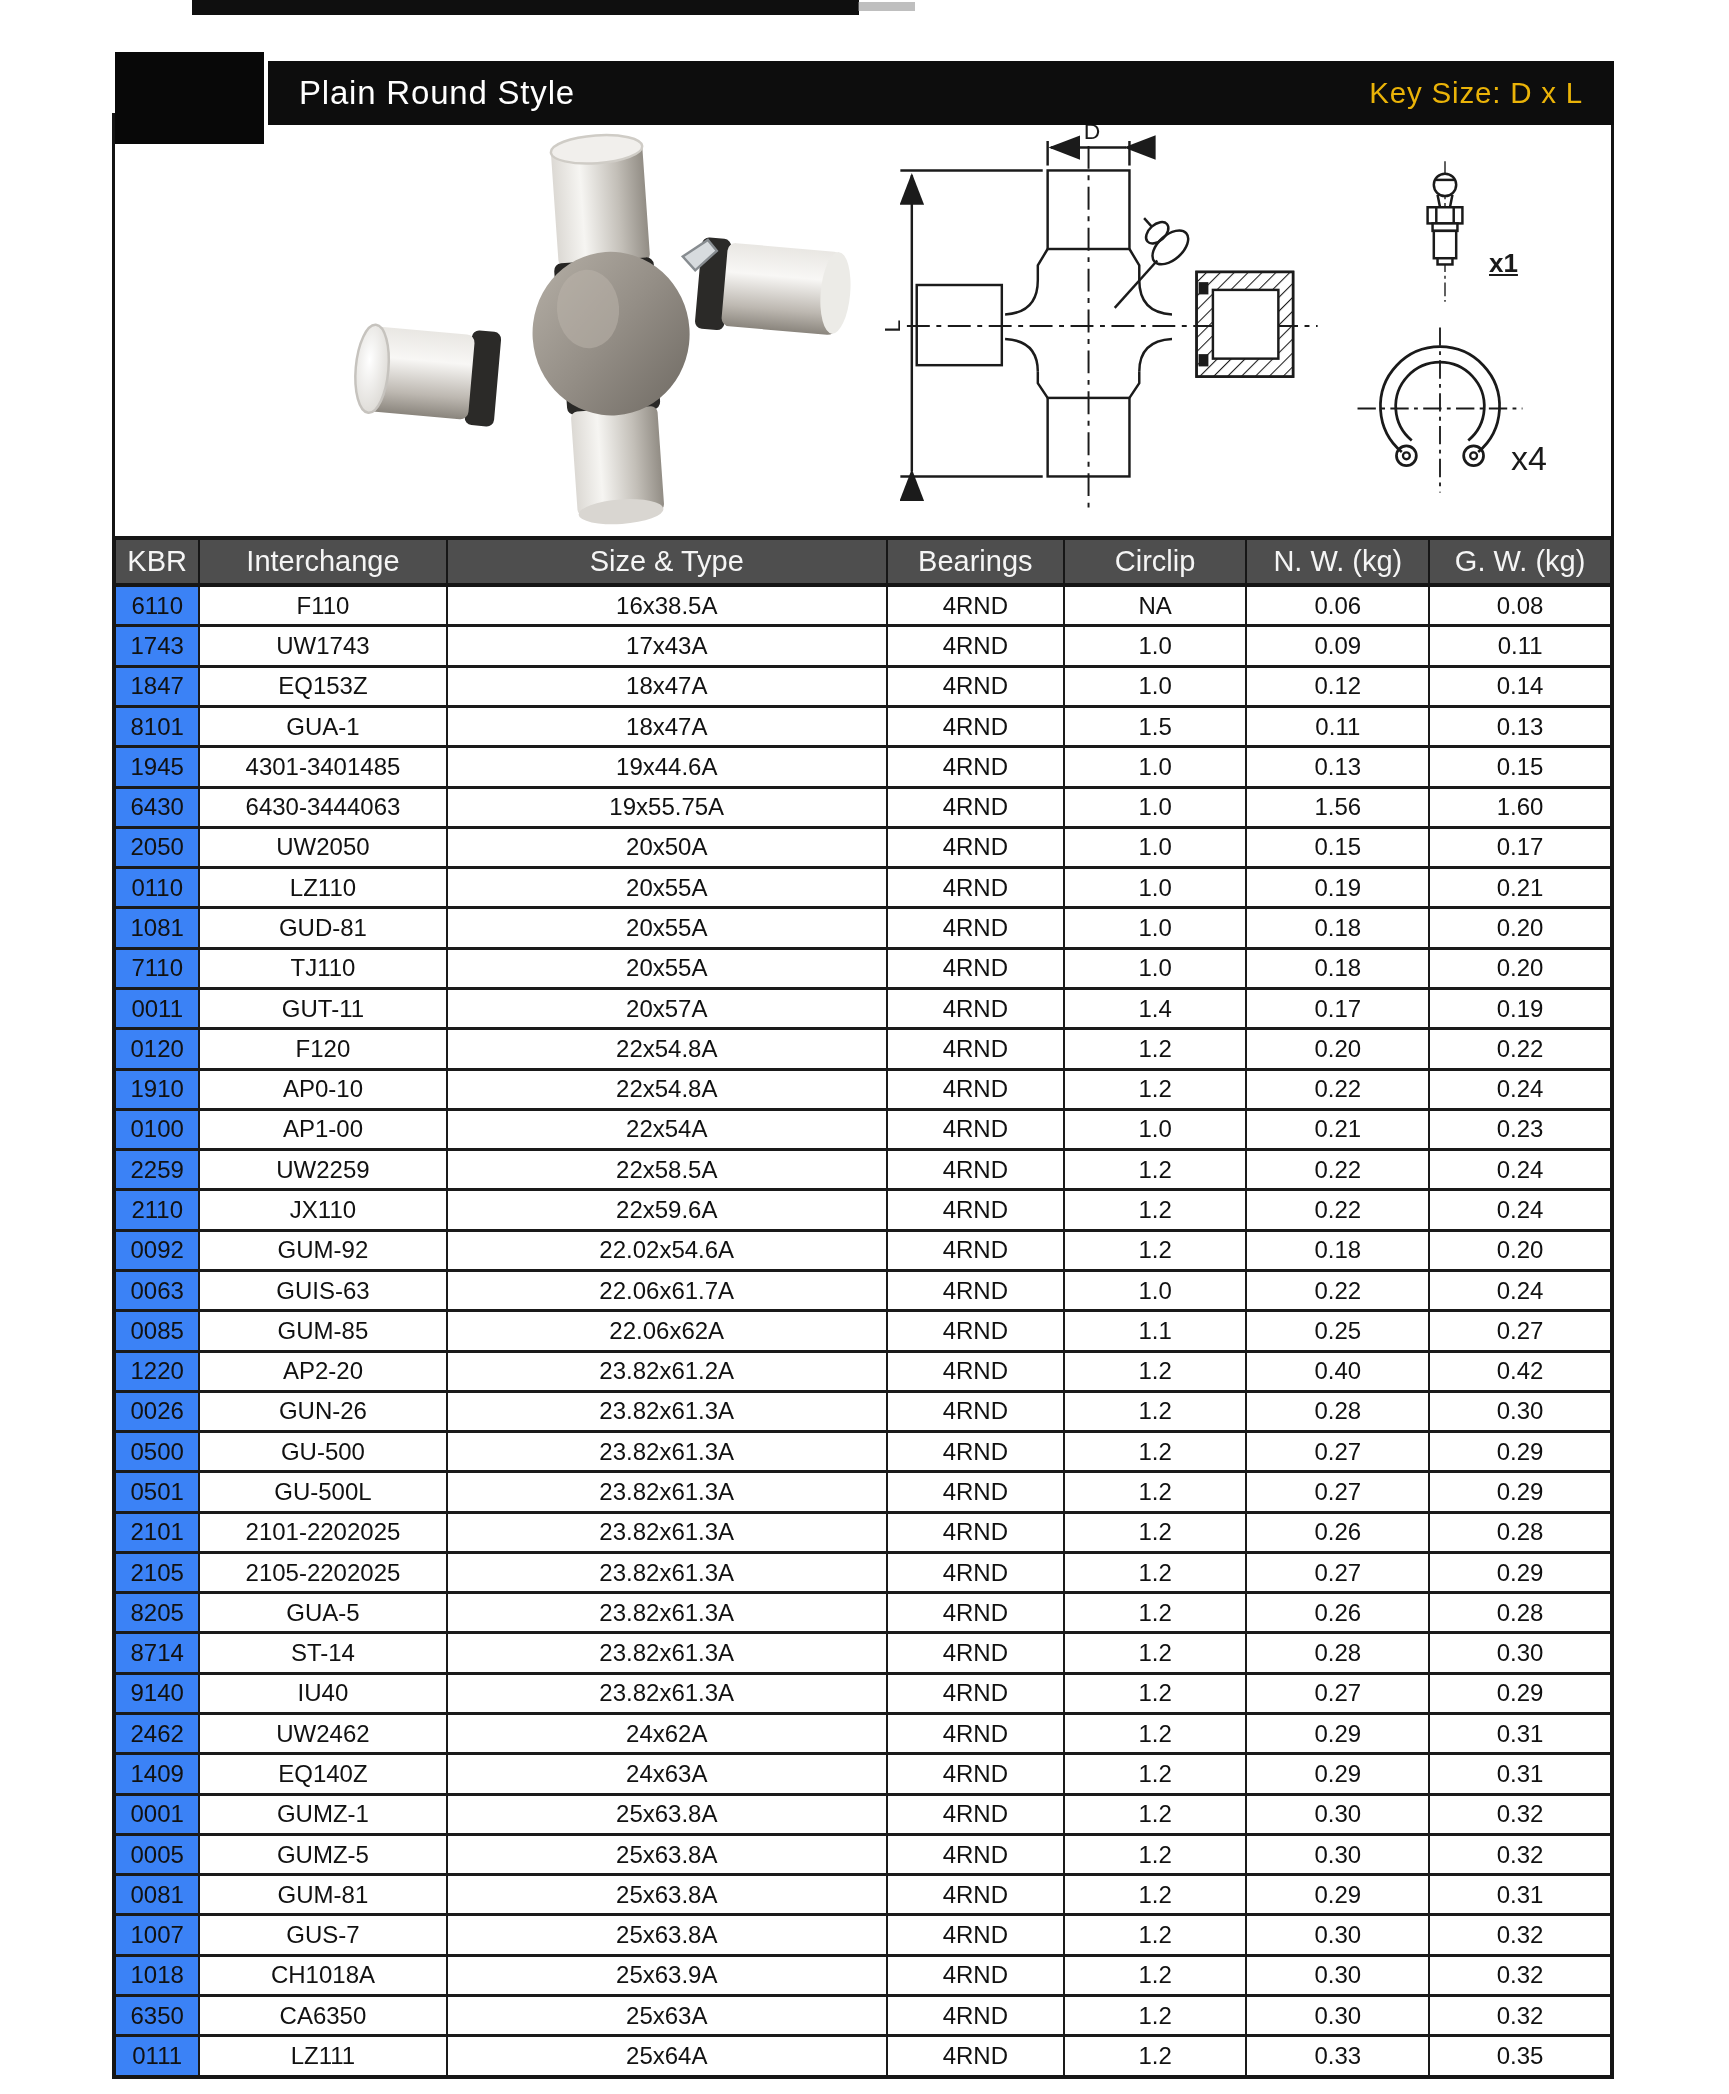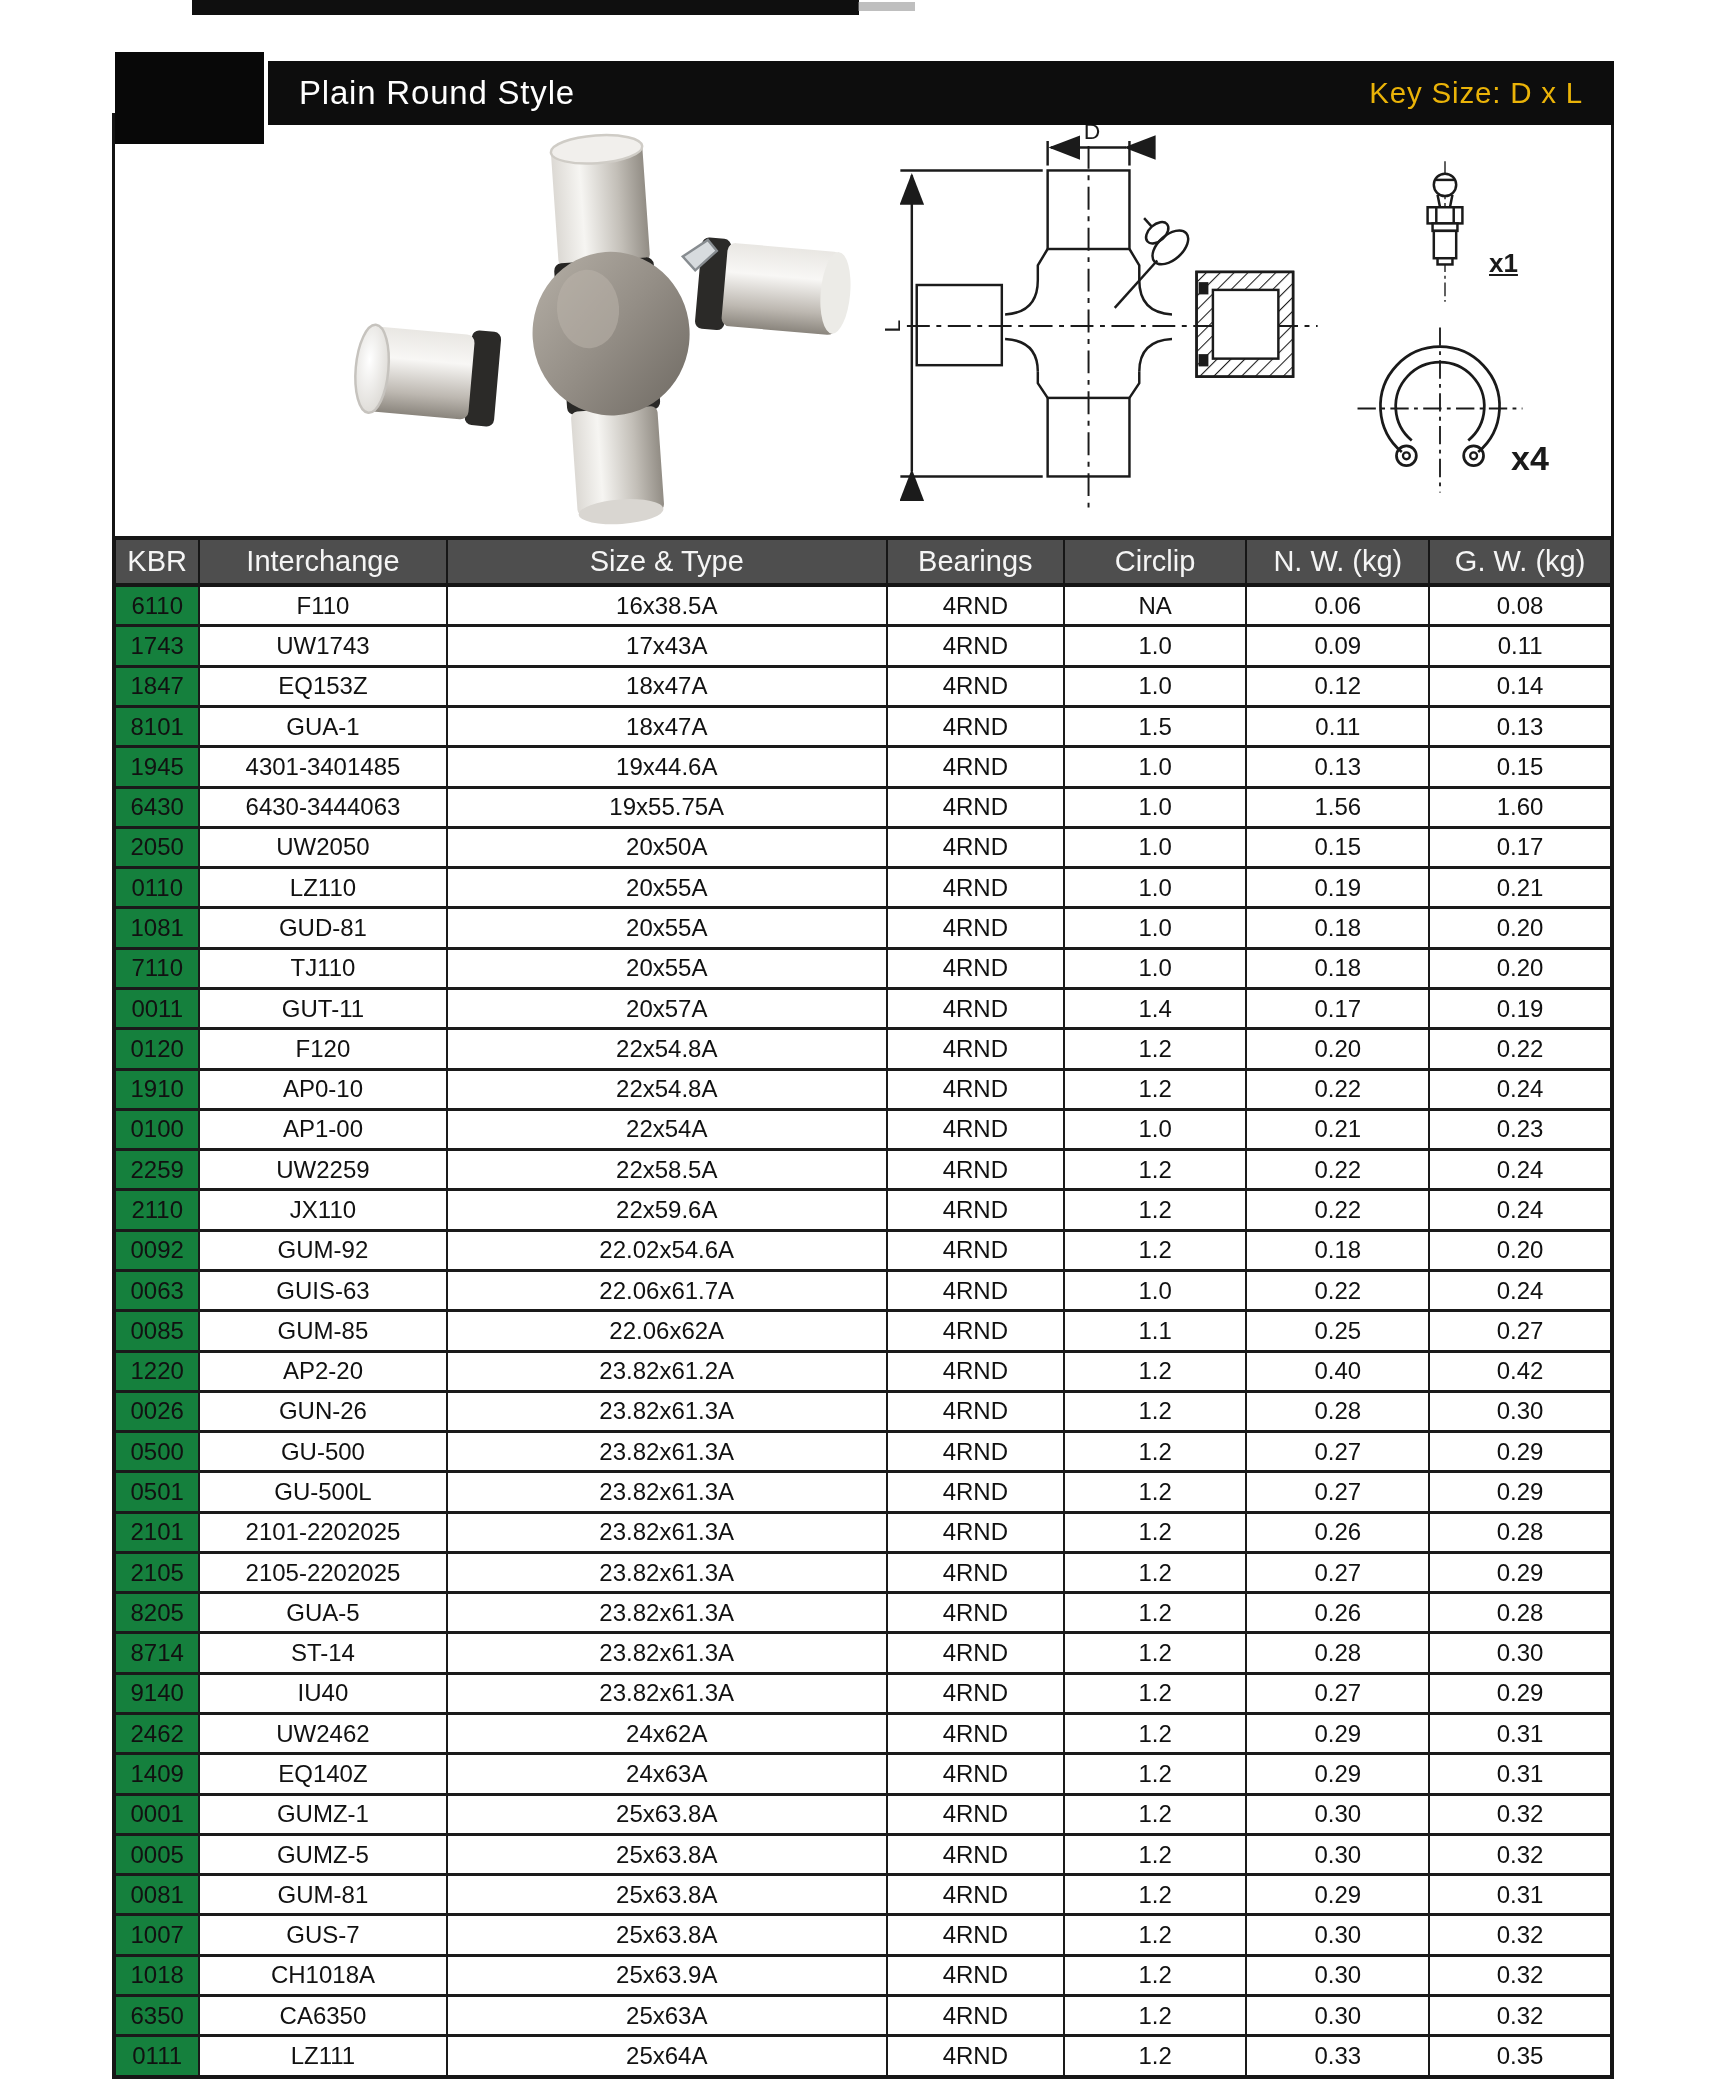--- a/index.html
+++ b/index.html
@@ -23,33 +23,33 @@
 
   
   .content-box{left:112px;top:113px;width:1502px;height:423px;box-sizing:border-box;
                border-left:3.3px solid #141414;border-right:3.3px solid #141414;background:#ffffff;}
 
   .photo{left:344px;top:124px;width:540px;height:409px;}
   .diagram{left:869px;top:123px;width:471px;height:405px;}
   .zerk{left:1406px;top:160px;width:78px;height:143px;}
   .qty1{left:1489px;top:248px;font-size:26px;font-weight:bold;color:#1a1a1a;text-decoration:underline;}
   .circlip{left:1354px;top:326px;width:172px;height:168px;}
-  .qty4{left:1511px;top:439px;font-size:34px;font-weight:bold;color:#1a1a1a;}
+  .qty4{left:1511px;top:439px;font-size:34px;font-weight:normal;color:#1a1a1a;}
 
   
   table.spec{left:112px;top:536px;width:1502px;height:1543px;position:absolute;
              border-collapse:collapse;table-layout:fixed;
              border:4.1px solid #161616;background:#ffffff;}
   table.spec th{background:#4e4e4e;color:#f5f5f5;font-size:29px;font-weight:400;
                 border:2.5px solid #161616;border-bottom-width:4.9px;padding:0;}
   table.spec thead tr{height:47px;}
   table.spec td{border:2.5px solid #1a1a1a;border-top-width:3.3px;border-bottom-width:3.3px;
                 font-size:24px;text-align:center;vertical-align:middle;padding:0;
                 color:#111111;background:#ffffff;}
-  table.spec td.kbr{background:#15803d;}
+  table.spec td.kbr{background:#3b82f6;}
   col.c-kbr{width:5.7%;} col.c-int{width:16.5%;} col.c-size{width:29.4%;}
   col.c-brg{width:11.8%;} col.c-cir{width:12.2%;} col.c-nw{width:12.2%;} col.c-gw{width:12.2%;}
 </style>
 </head>
 <body>
 
 <div class="abs noise"></div>
 <div class="abs noise2"></div>
 
 <div class="abs logo"></div>

